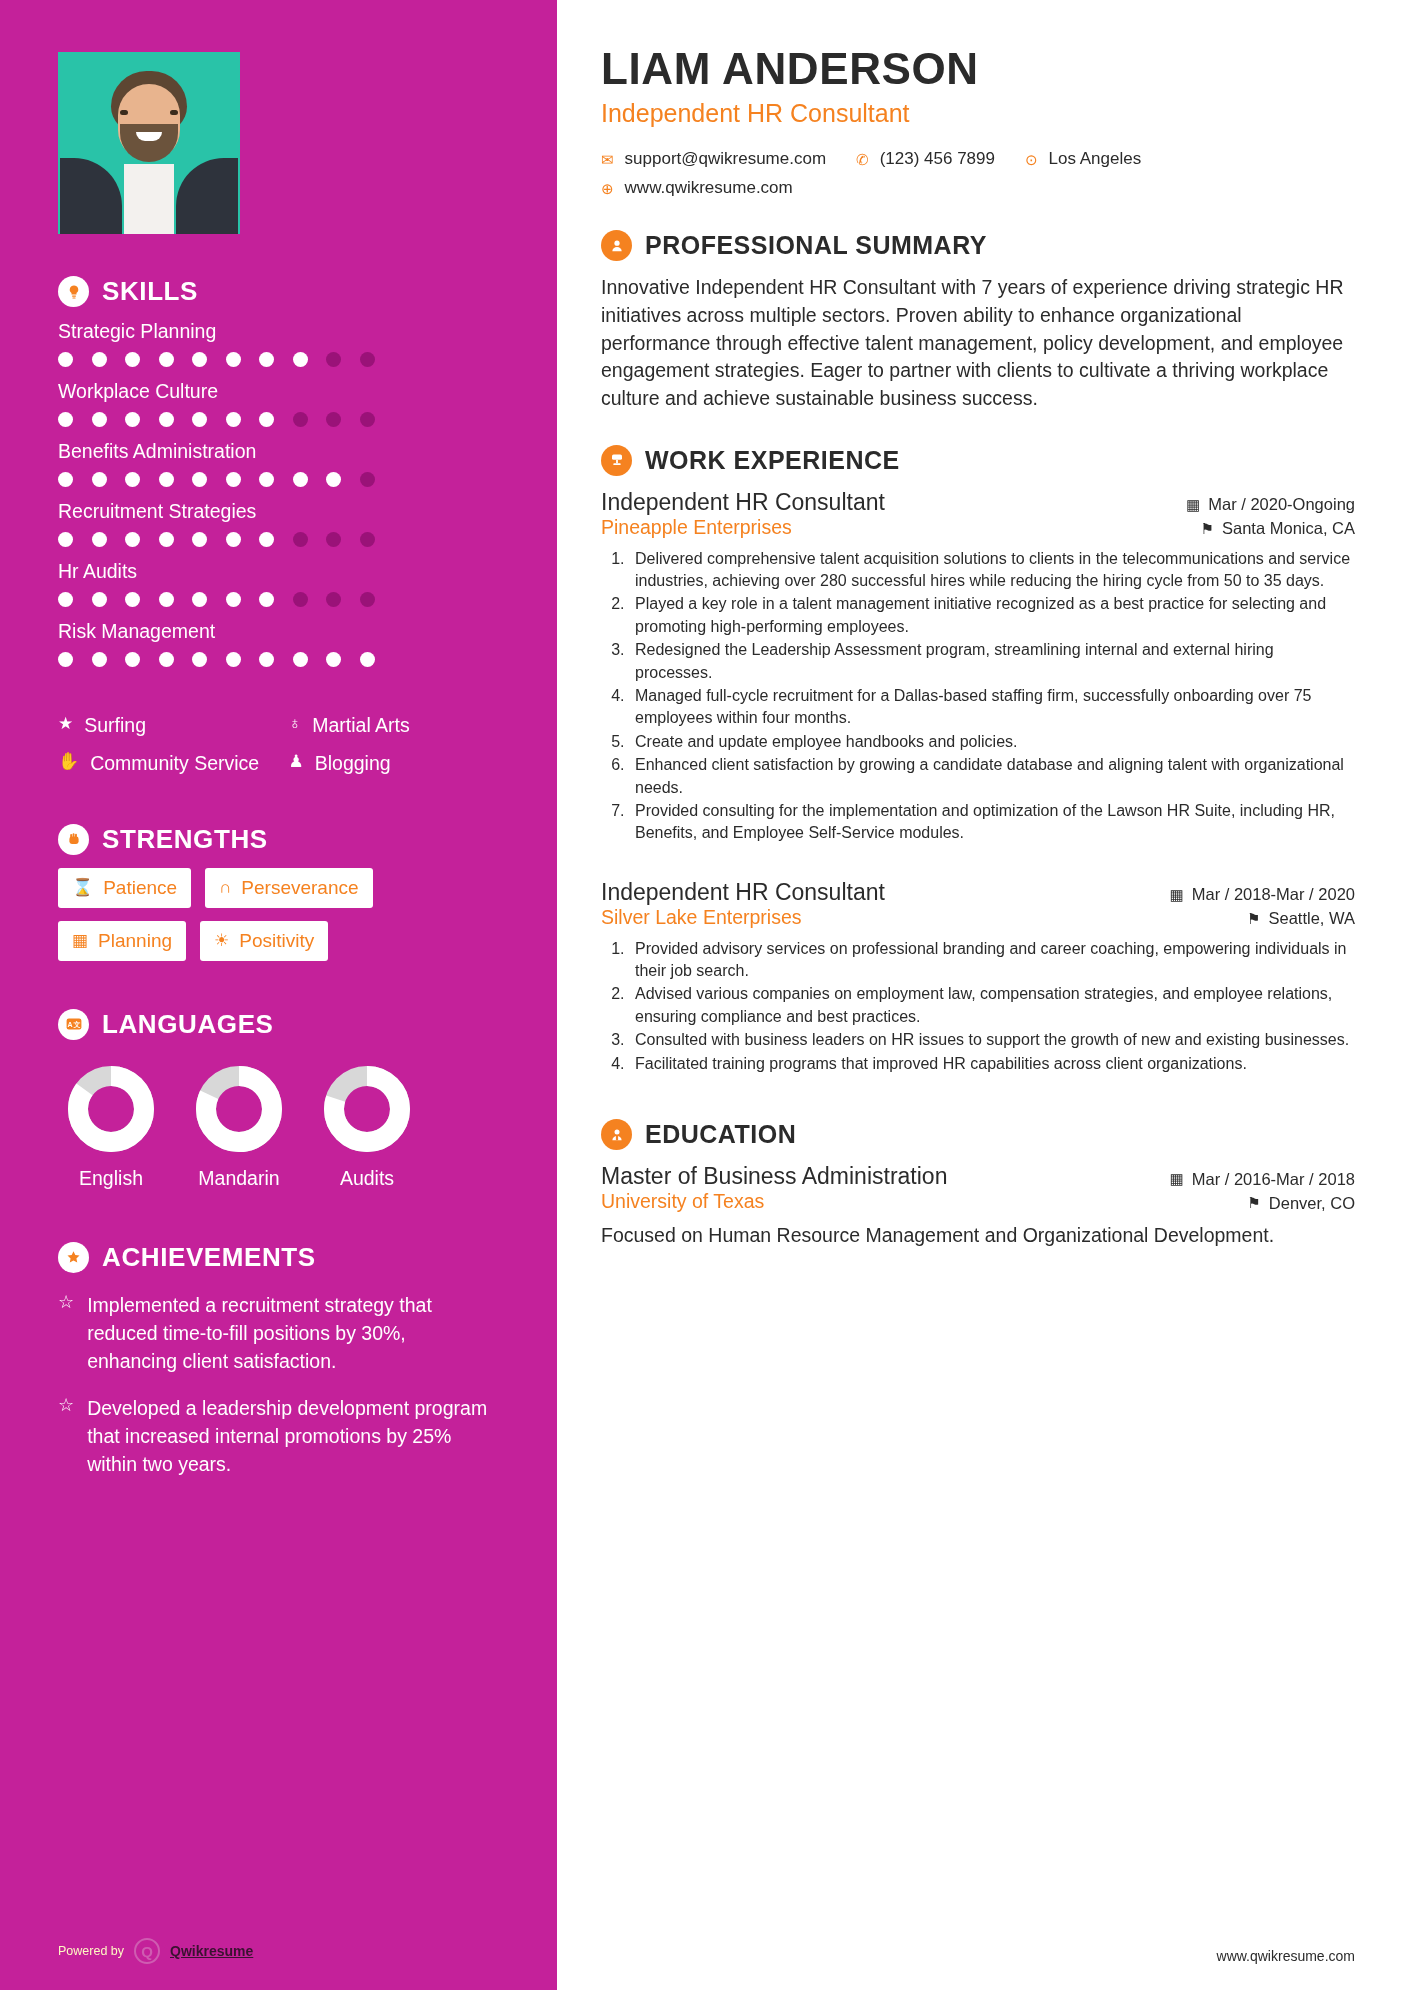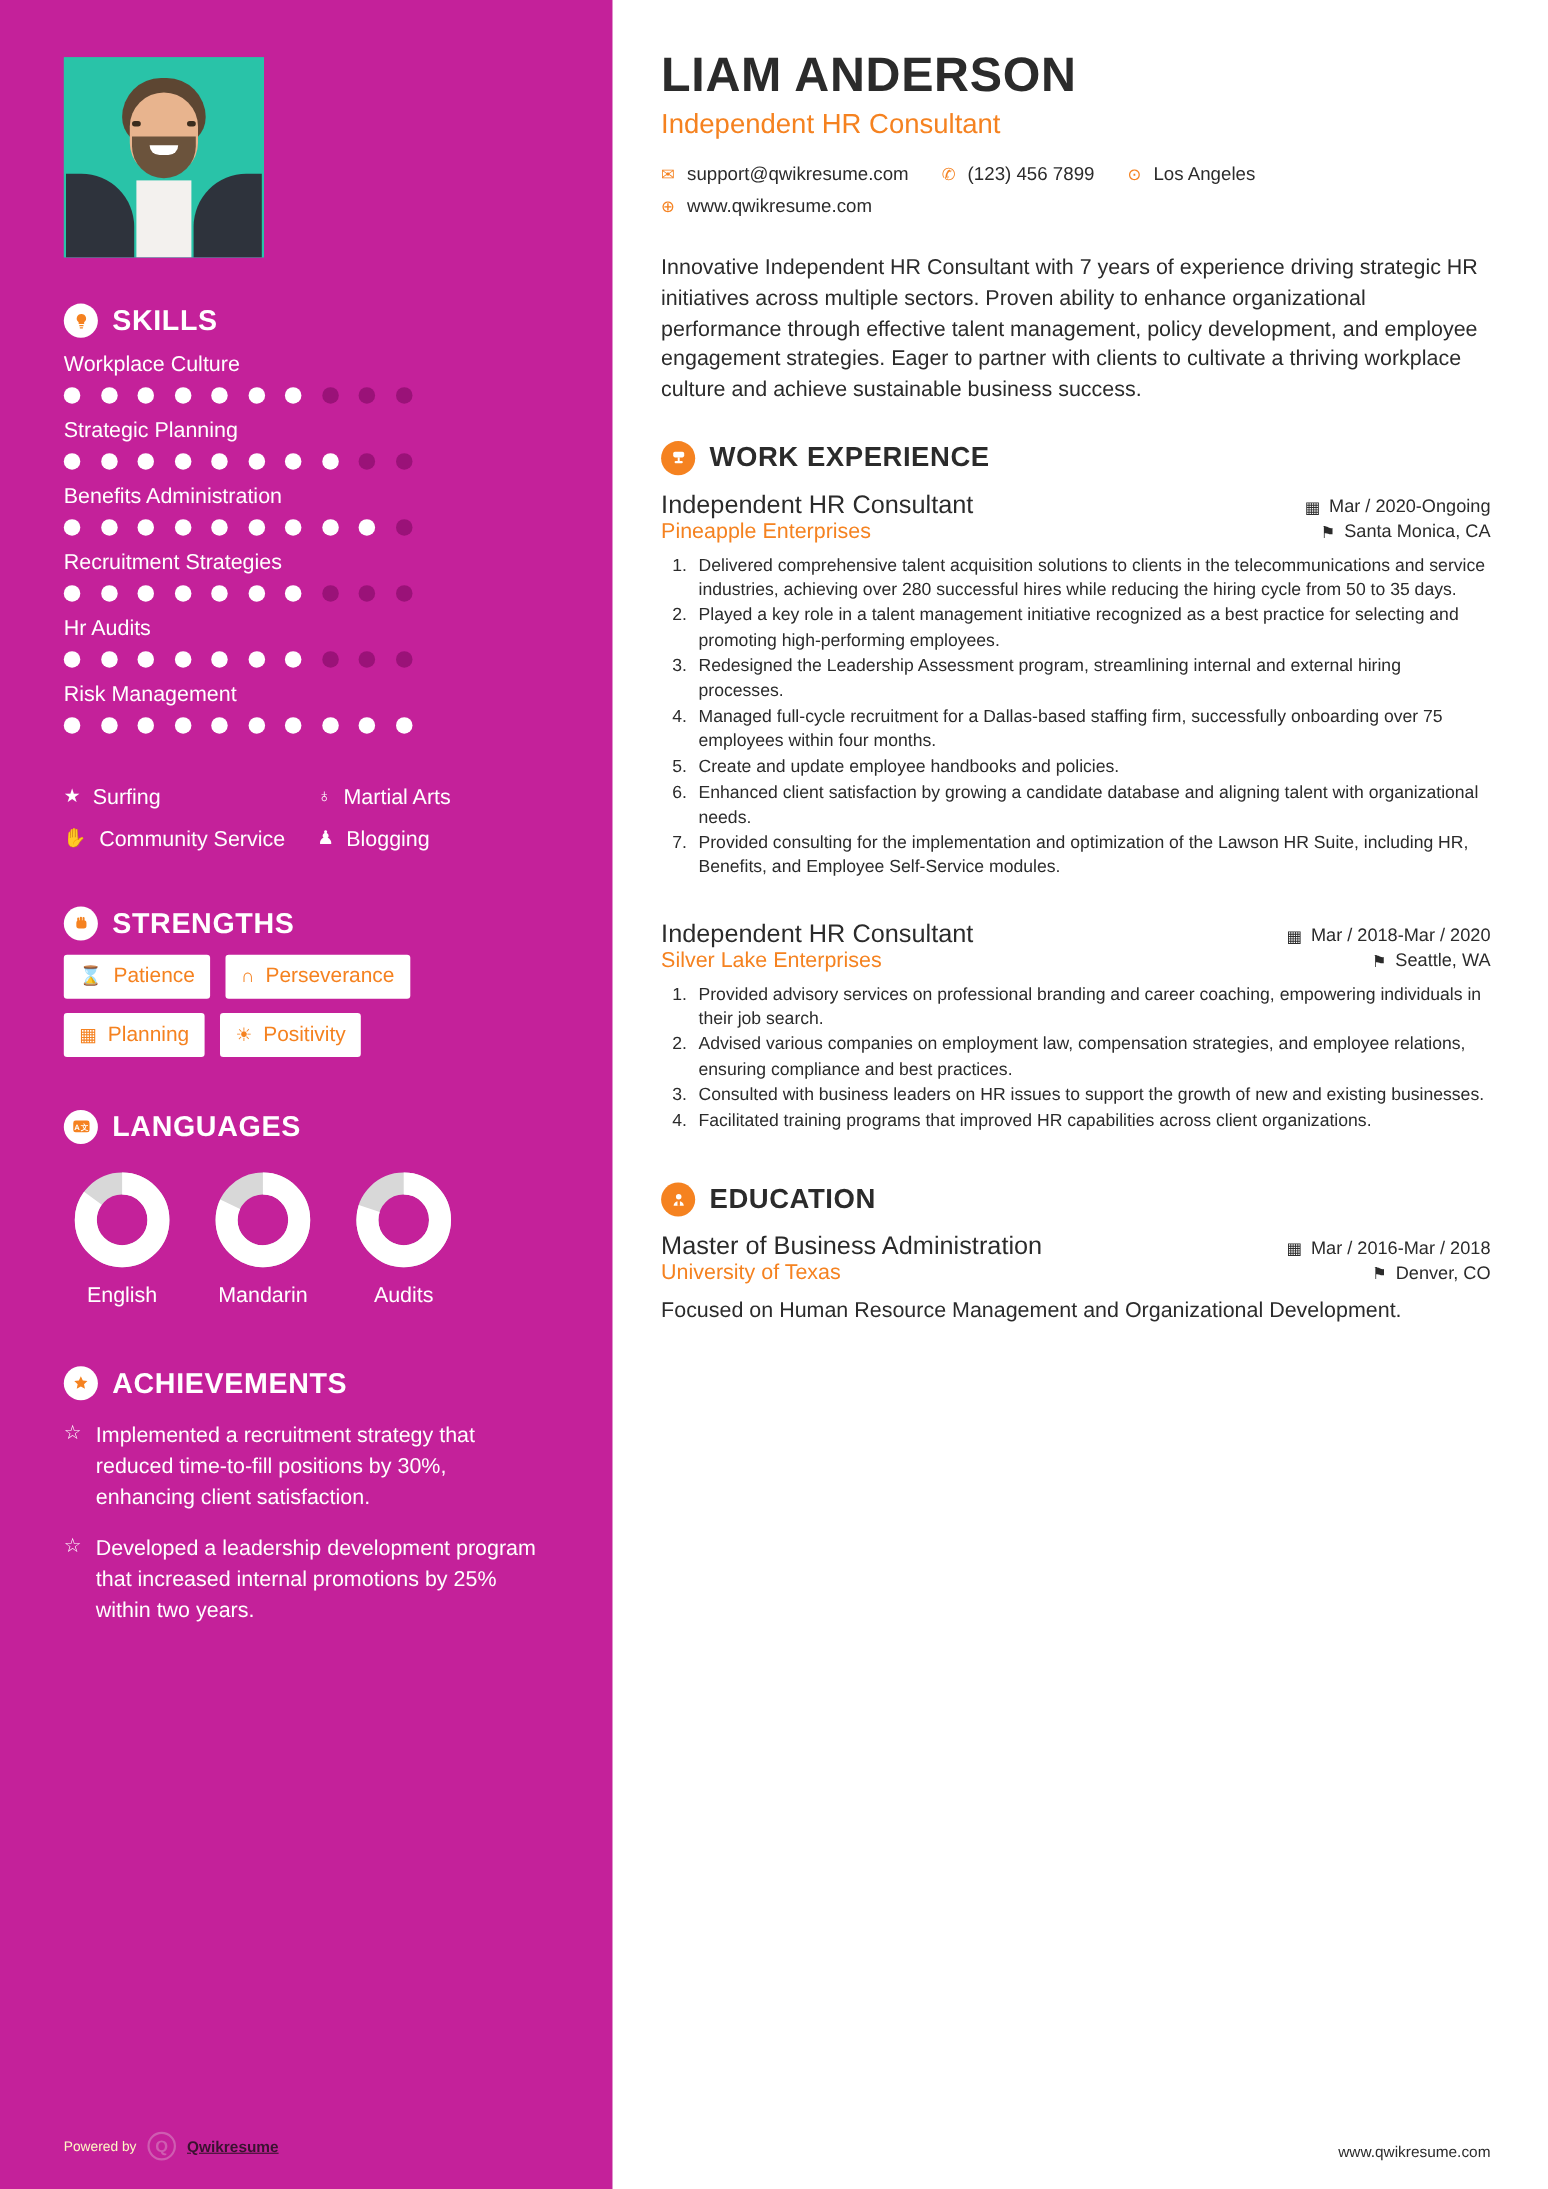--- a/index.html
+++ b/index.html
@@ -243,45 +243,45 @@
             <svg width="16" height="16" viewBox="0 0 16 16">
                 <path d="M8 1.4a4.2 4.2 0 0 0-2.5 7.6v1.6h5V9A4.2 4.2 0 0 0 8 1.4z" fill="#f58220"></path>
                 <rect x="6" y="11.4" width="4" height="1.3" rx="0.6" fill="#f58220"></rect>
                 <rect x="6.4" y="13.4" width="3.2" height="1.2" rx="0.6" fill="#f58220"></rect>
               </svg>
           </span>
           <span class="sb-title">SKILLS</span>
         </div>
         <div id="skills-list">
             <div class="skill-row">
+              <div class="skill-name">Strategic Planning</div>
+              <div class="dots">
+                <span class="dot on"></span>
+                <span class="dot on"></span>
+                <span class="dot on"></span>
+                <span class="dot on"></span>
+                <span class="dot on"></span>
+                <span class="dot on"></span>
+                <span class="dot on"></span>
+                <span class="dot on"></span>
+                <span class="dot off"></span>
+                <span class="dot off"></span>
+              </div>
+            </div>
+            <div class="skill-row">
               <div class="skill-name">Workplace Culture</div>
               <div class="dots">
                 <span class="dot on"></span>
                 <span class="dot on"></span>
                 <span class="dot on"></span>
                 <span class="dot on"></span>
                 <span class="dot on"></span>
                 <span class="dot on"></span>
                 <span class="dot on"></span>
                 <span class="dot off"></span>
-                <span class="dot off"></span>
-                <span class="dot off"></span>
-              </div>
-            </div>
-            <div class="skill-row">
-              <div class="skill-name">Strategic Planning</div>
-              <div class="dots">
-                <span class="dot on"></span>
-                <span class="dot on"></span>
-                <span class="dot on"></span>
-                <span class="dot on"></span>
-                <span class="dot on"></span>
-                <span class="dot on"></span>
-                <span class="dot on"></span>
-                <span class="dot on"></span>
                 <span class="dot off"></span>
                 <span class="dot off"></span>
               </div>
             </div>
             <div class="skill-row">
               <div class="skill-name">Benefits Administration</div>
               <div class="dots">
                 <span class="dot on"></span>
                 <span class="dot on"></span>
                 <span class="dot on"></span>
@@ -489,20 +489,29 @@
         </div>
         <div class="crow">
           <div class="citem">
             <span class="cico">⊕</span>
             <span>www.qwikresume.com</span>
           </div>
         </div>
       </div>
 
     <section class="sec">
+      <div class="sec-head">
+        <span class="sec-badge">
+          <svg width="16" height="16" viewBox="0 0 16 16">
+              <circle cx="8" cy="5.2" r="2.6" fill="#fff"></circle>
+              <path d="M3.3 13.2c0-2.6 2.1-4.3 4.7-4.3s4.7 1.7 4.7 4.3z" fill="#fff"></path>
+            </svg>
+        </span>
+        <span class="sec-title">PROFESSIONAL SUMMARY</span>
+      </div>
       <p class="summary">Innovative Independent HR Consultant with 7 years of experience driving strategic HR initiatives across multiple sectors. Proven ability to enhance organizational performance through effective talent management, policy development, and employee engagement strategies. Eager to partner with clients to cultivate a thriving workplace culture and achieve sustainable business success.</p>
     </section>
 
     <section class="sec">
       <div class="sec-head">
         <span class="sec-badge">
           <svg width="16" height="16" viewBox="0 0 16 16">
               <rect x="3" y="2.6" width="10" height="5.2" rx="1.6" fill="#fff"></rect>
               <rect x="7.1" y="7.8" width="1.8" height="3.4" fill="#fff"></rect>
               <rect x="4.3" y="11.2" width="7.4" height="1.9" rx="0.9" fill="#fff"></rect>

